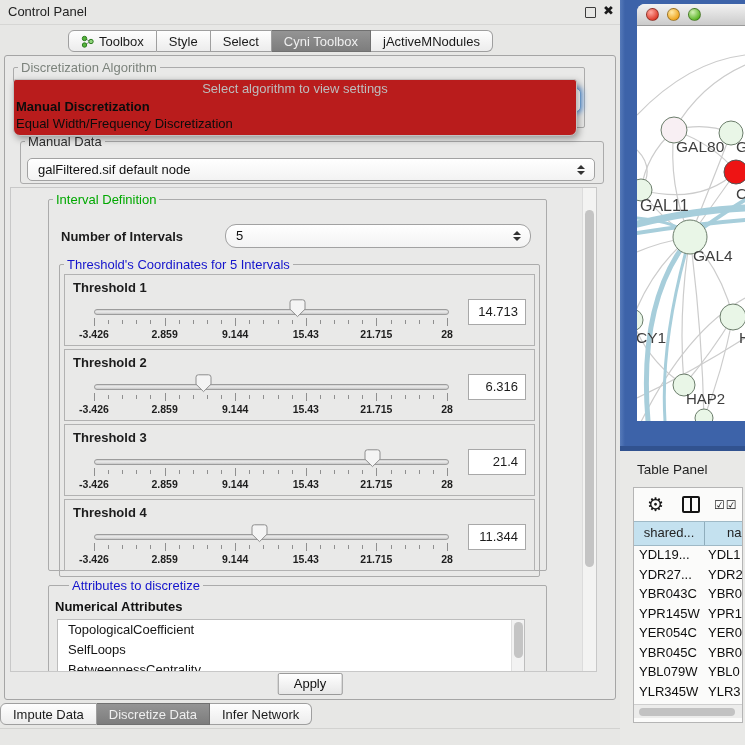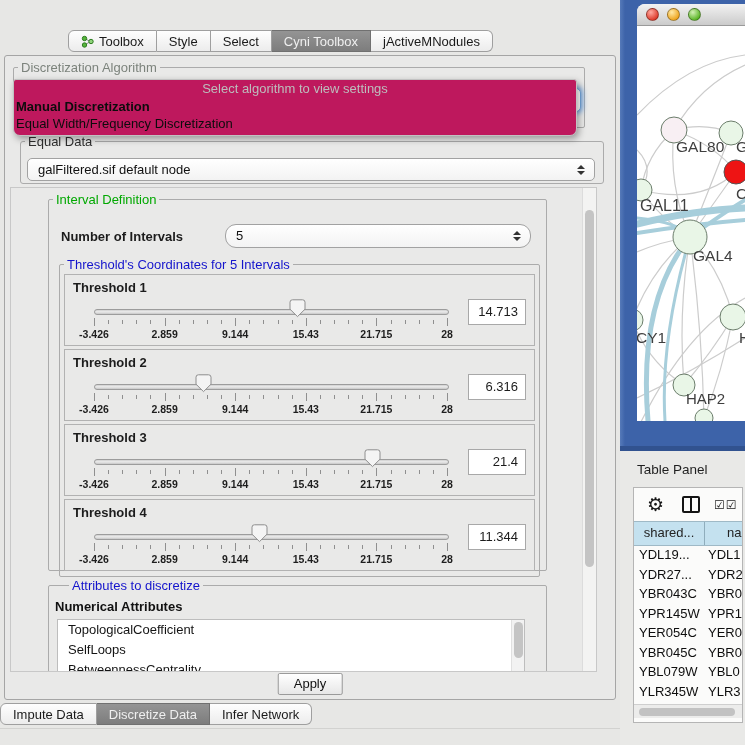--- a/index.html
+++ b/index.html
@@ -26,21 +26,21 @@
              border:1px solid #a5a5a5;border-radius:3px;}
   fieldset{margin:0;padding:0;border:1px solid #ababab;border-radius:2px;background:transparent;}
   legend{padding:0 3px;font-size:13px;margin-left:4px;}
 
   #algo-group{position:absolute;left:8px;top:4px;width:570px;height:66px;}
   #algo-group legend{color:#7c837c;}
   #algo-combo{position:absolute;left:22px;top:32px;width:552px;height:22px;background:#fff;
               border:1px solid var(--focus-ring);border-radius:5px;
               box-shadow:0 0 5px 2px rgba(100,155,220,.85);z-index:5;}
 
-  #algo-popup{position:absolute;left:8px;top:23px;width:562px;height:55px;background:#be185d;
+  #algo-popup{position:absolute;left:8px;top:23px;width:562px;height:55px;background:#b91c1c;
               border:1px solid #c2c2c2;border-radius:3px 3px 7px 7px;z-index:50;
               box-shadow:2px 3px 7px rgba(0,0,0,.35);}
   #algo-popup .prompt{height:18px;line-height:18px;text-align:center;color:#bdbdbd;}
   #algo-popup .opt{height:17px;line-height:17px;padding-left:2px;color:#0c0c0c;}
   #algo-popup .opt.b{font-weight:bold;}
 
   #tabledata-group{position:absolute;left:15px;top:78px;width:582px;height:48px;border-radius:3px;}
   #tabledata-group legend{color:#2e2e2e;}
   .combo{position:relative;background:linear-gradient(#ffffff,#f3f3f3);border:1px solid #a2a2a2;border-radius:5px;}
   .combo .val{position:absolute;left:10px;top:3px;color:#111;}
@@ -125,20 +125,25 @@
   .tp-row{height:19.5px;line-height:19.5px;display:flex;color:#0e0e0e;}
   .tp-row .c1{width:70px;padding-left:5px;box-sizing:border-box;white-space:nowrap;overflow:hidden;}
   .tp-row .c2{padding-left:4px;white-space:nowrap;}
   #tp-hscroll{position:absolute;left:0;top:216px;width:108px;height:13px;background:#ececeb;border-top:1px solid #cfcfcf;}
   #tp-hscroll .thumb{position:absolute;left:5px;top:2.5px;width:96px;height:8px;border-radius:4px;background:#c2c2c2;}
 </style>
 </head>
 <body>
 
 <div id="left">
+  <div id="titlebar">
+    <span class="t">Control Panel</span>
+    <span id="float-btn"></span>
+    <span id="close-btn">✖</span>
+  </div>
 
   <div id="top-tabs">
       <div class="tab">
         <svg width="13" height="13" viewBox="0 0 13 13">
           <line x1="3.5" y1="3.5" x2="9.5" y2="6.5" stroke="#8a8a8a"></line>
           <line x1="3.5" y1="10" x2="9.5" y2="6.5" stroke="#8a8a8a"></line>
           <circle cx="3.5" cy="3.5" r="2.2" fill="#57b43c" stroke="#2e7d22"></circle>
           <circle cx="3.5" cy="10" r="2.2" fill="#57b43c" stroke="#2e7d22"></circle>
           <circle cx="10" cy="6.5" r="2.2" fill="#8fd37a" stroke="#2e7d22"></circle>
         </svg>
@@ -165,21 +170,21 @@
     </fieldset>
     <div id="algo-combo" class="combo"></div>
 
     <div id="algo-popup">
       <div class="prompt">Select algorithm to view settings</div>
       <div class="opt b">Manual Discretization</div>
       <div class="opt">Equal Width/Frequency Discretization</div>
     </div>
 
     <fieldset id="tabledata-group">
-      <legend>Equal Data</legend>
+      <legend>Manual Data</legend>
       <div id="tabledata-combo" class="combo">
         <span class="val">galFiltered.sif default node</span>
         <span class="updown">
             <i class="up"></i>
             <i class="dn"></i>
           </span>
       </div>
     </fieldset>
 
     <div id="viewport">

